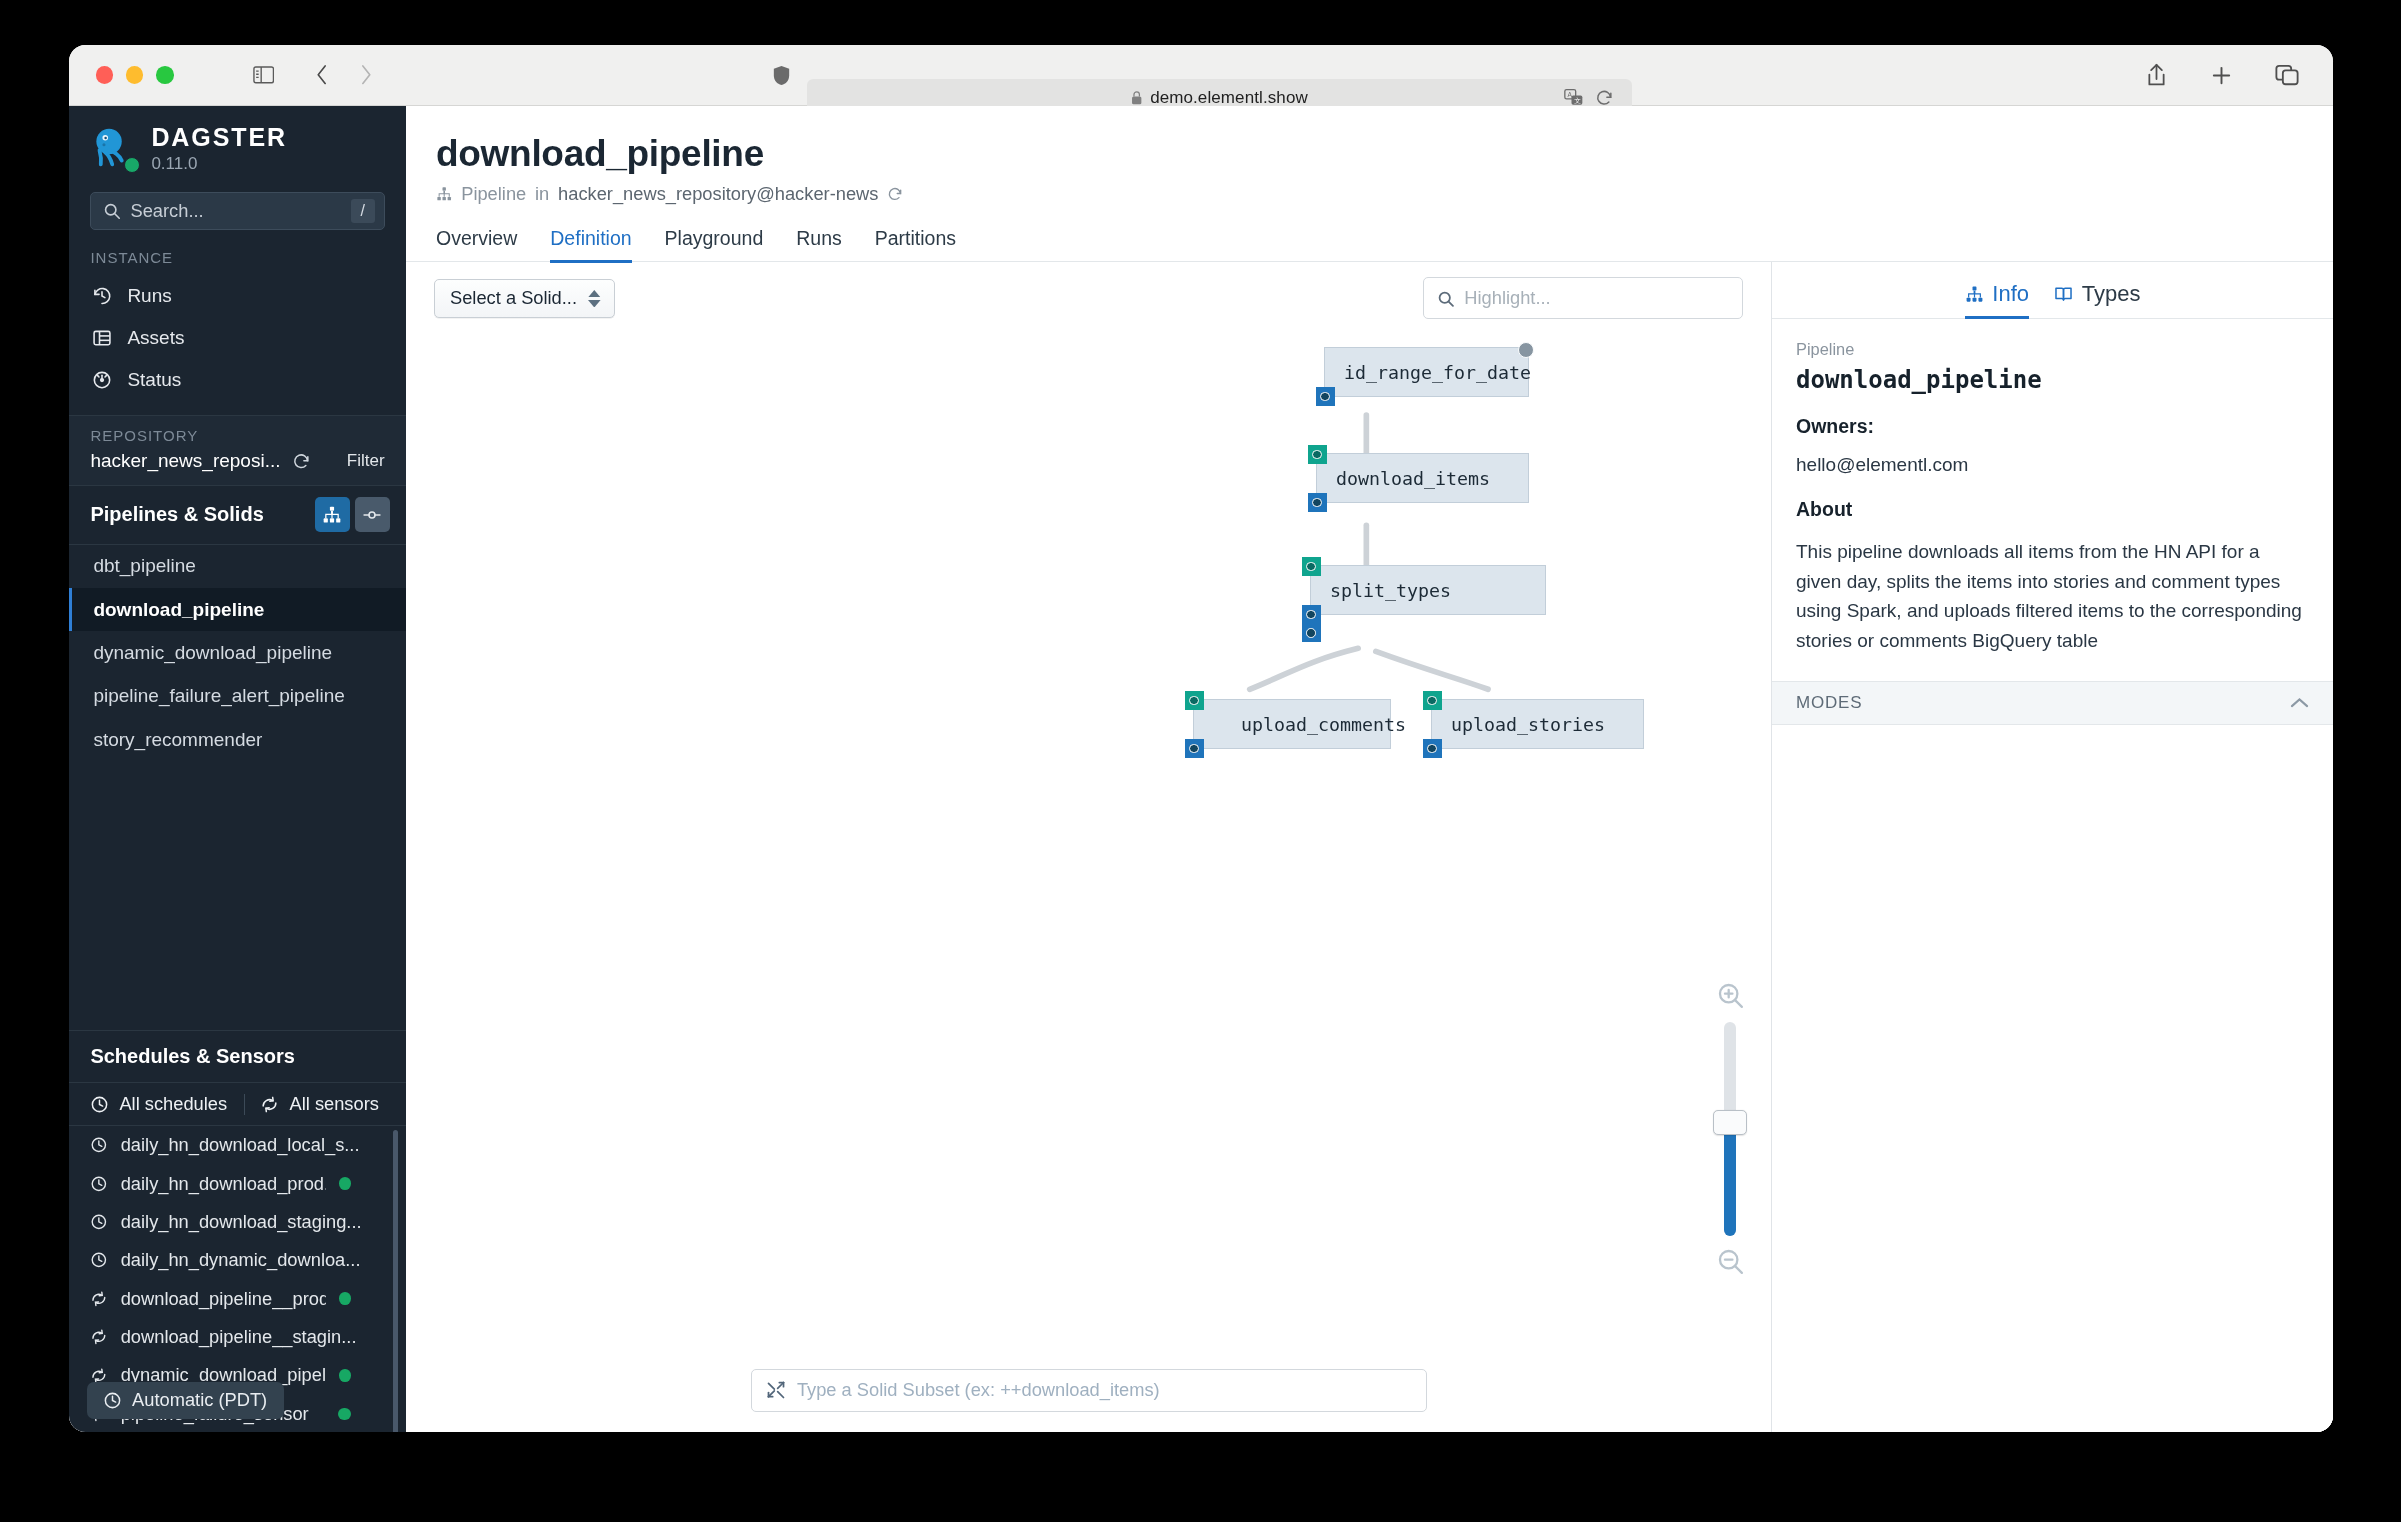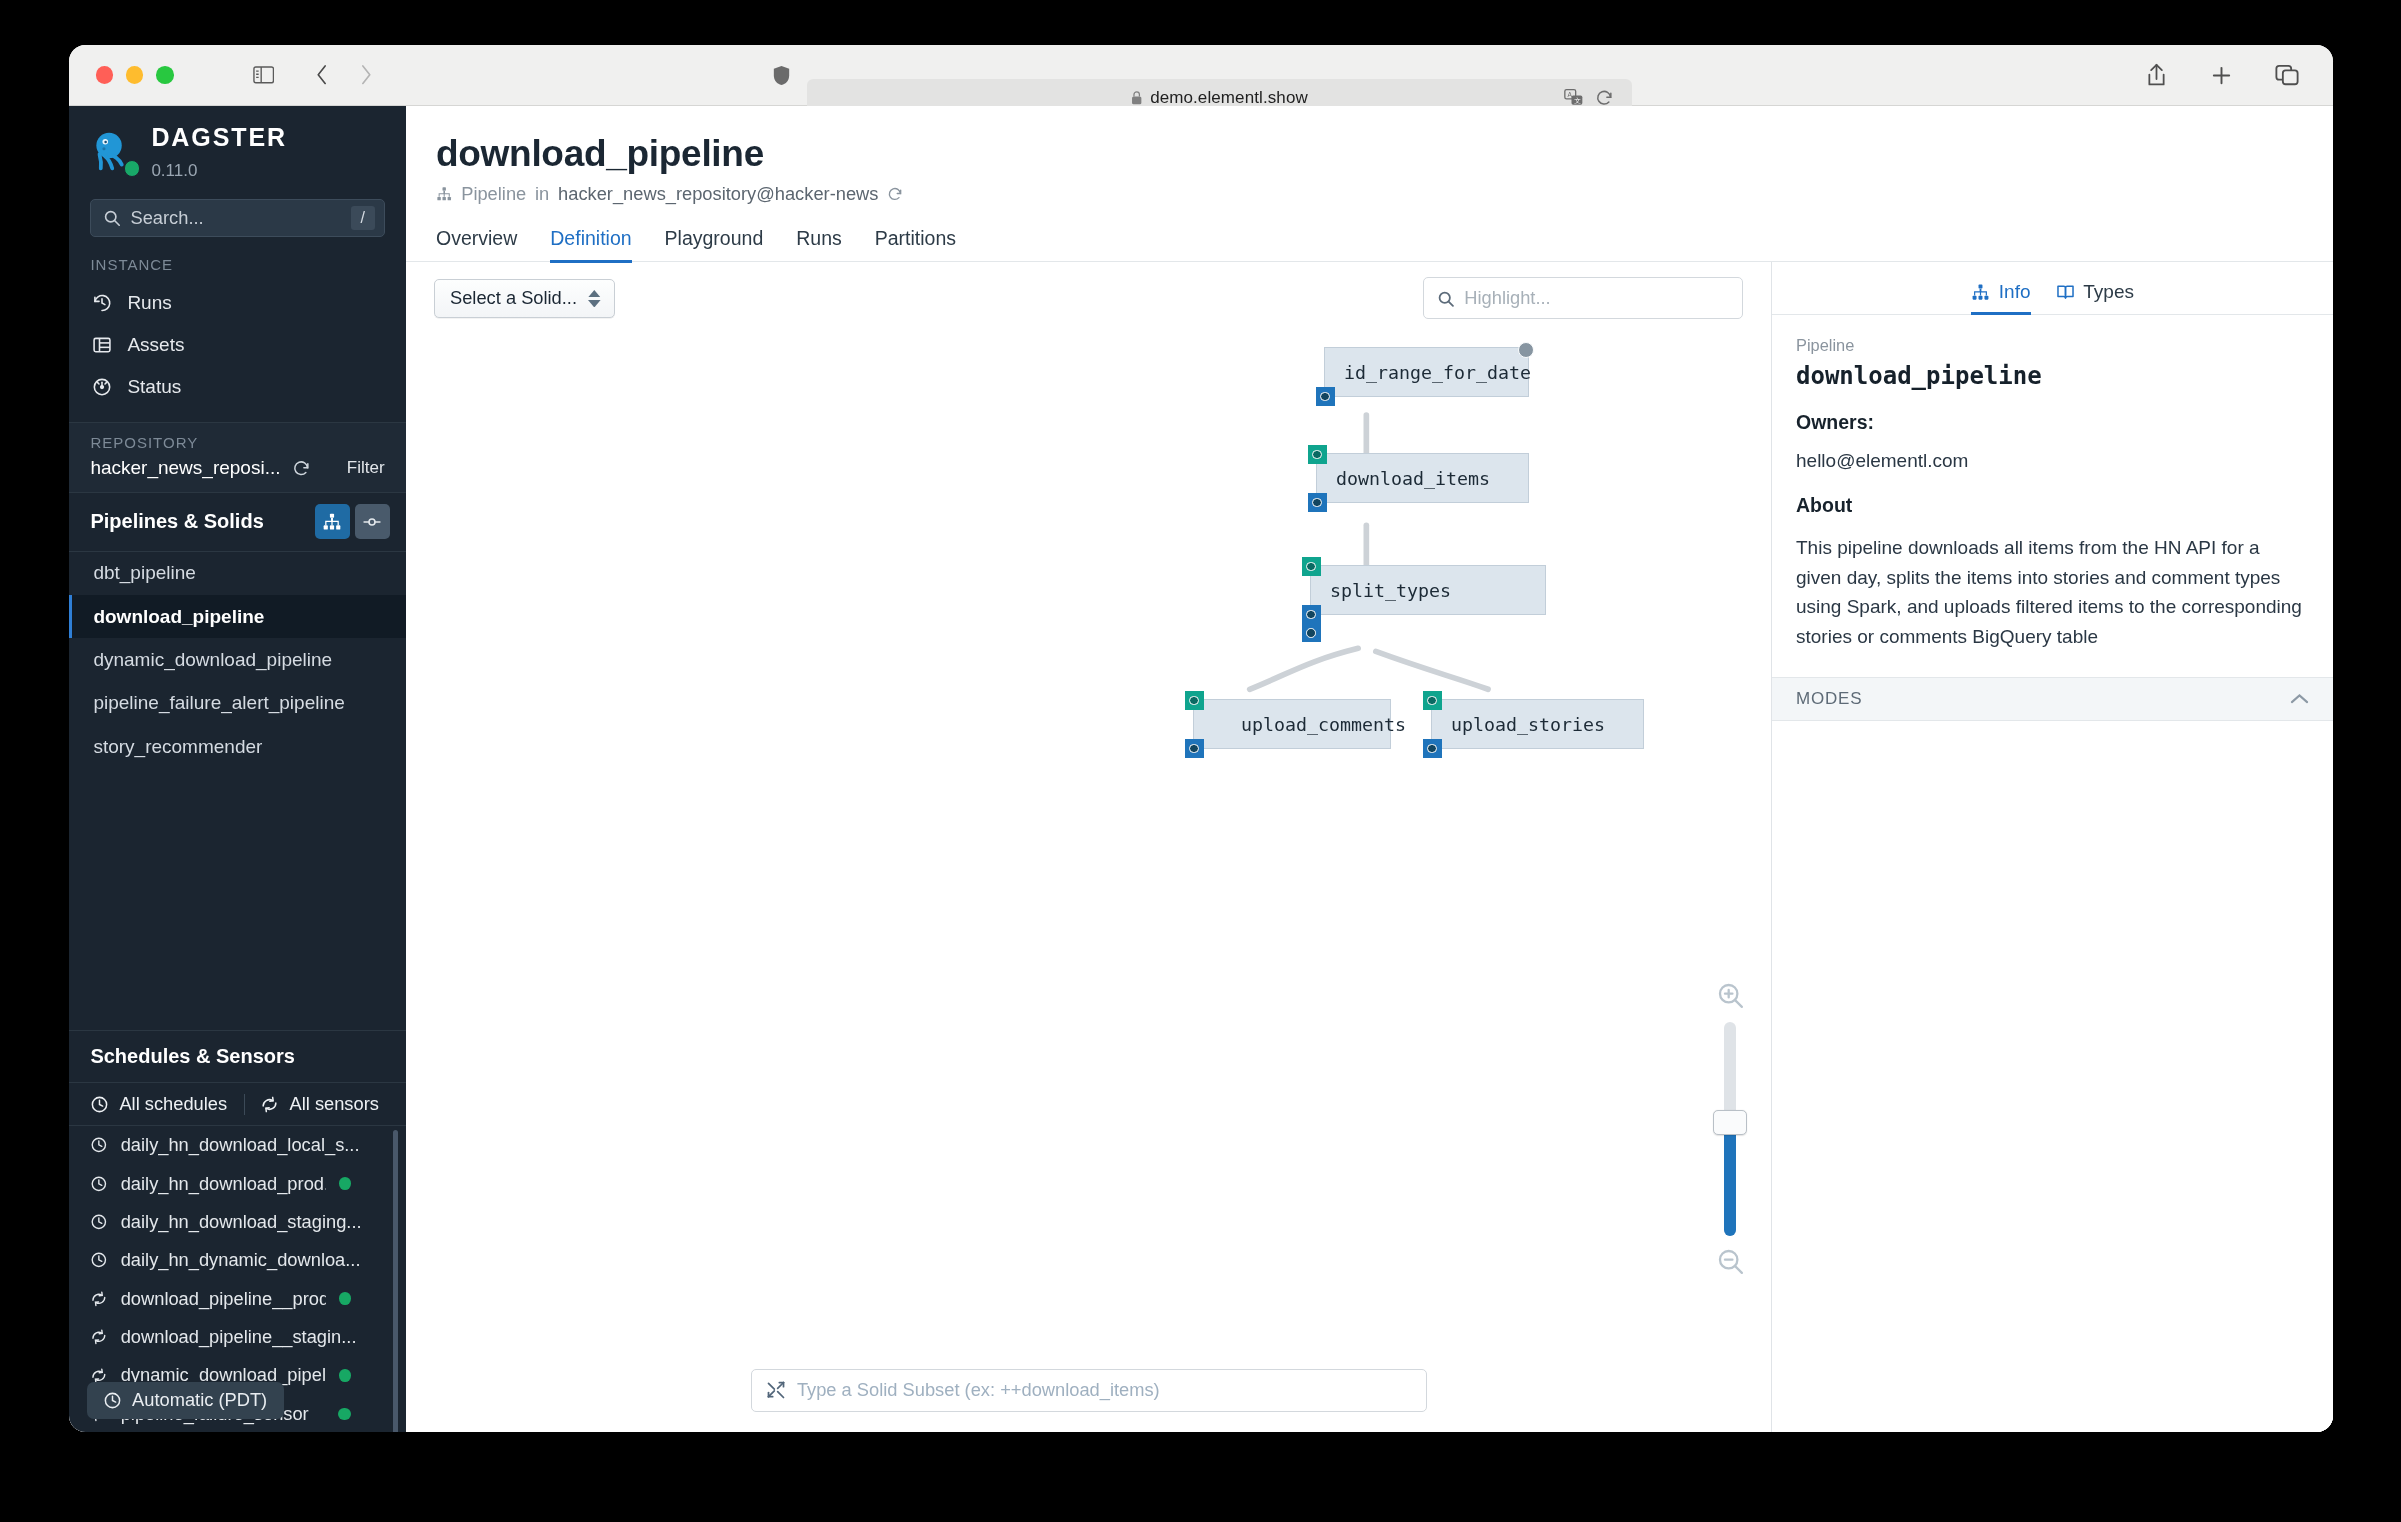--- a/index.html
+++ b/index.html
@@ -92,21 +92,21 @@
   .logo-wrap { position: relative; width: 47px; height: 47px; flex: 0 0 47px; }
   .logo-badge {
     position: absolute; right: -2.5px; bottom: -1.3px;
     width: 16.4px; height: 16.4px; border-radius: 50%;
     background: #18a868; border: 1.9px solid #1b2530;
   }
   .brand-text { display: flex; flex-direction: column; line-height: 1; }
   .brand-name {
     font-size: 25px; font-weight: 700; letter-spacing: 1.9px; color: #fff;
   }
-  .brand-ver { font-size: 17px; color: #9aa6b2; margin-top: 12px; }
+  .brand-ver { font-size: 17px; color: #9aa6b2; margin-top: 5px; }
 
   .searchbox {
     margin: 16.4px 21.4px 0 21.4px;
     height: 38px;
     background: #2b3947;
     border: 0.6px solid #3d4c5b;
     border-radius: 5px;
     display: flex; align-items: center; gap: 10px;
     padding: 0 8.8px 0 11.4px;
   }
@@ -315,21 +315,21 @@
     background: #ffffff;
     display: flex; flex-direction: column;
   }
   .info-tabs {
     display: flex; align-items: flex-end; justify-content: center; gap: 25px;
     padding-top: 19px;
     border-bottom: 1.3px solid #e3e7ea;
   }
   .info-tab {
     display: flex; align-items: center; gap: 8.8px;
-    font-size: 19px; color: #2d3b47; padding-bottom: 8.8px;
+    font-size: 22px; color: #2d3b47; padding-bottom: 8.8px;
     border-bottom: 3.2px solid transparent; margin-bottom: -1.3px;
   }
   .info-tab.active { color: #1f6fc4; border-bottom-color: #1f6fc4; }
 
   .info-body { padding: 21.4px 24px 0 24px; }
   .kicker { font-size: 16.4px; color: #8a949e; }
   .kicker-val {
     font-family: "DejaVu Sans Mono", monospace;
     font-size: 24px; font-weight: 700; color: #16212b; margin-top: 6.3px;
   }

